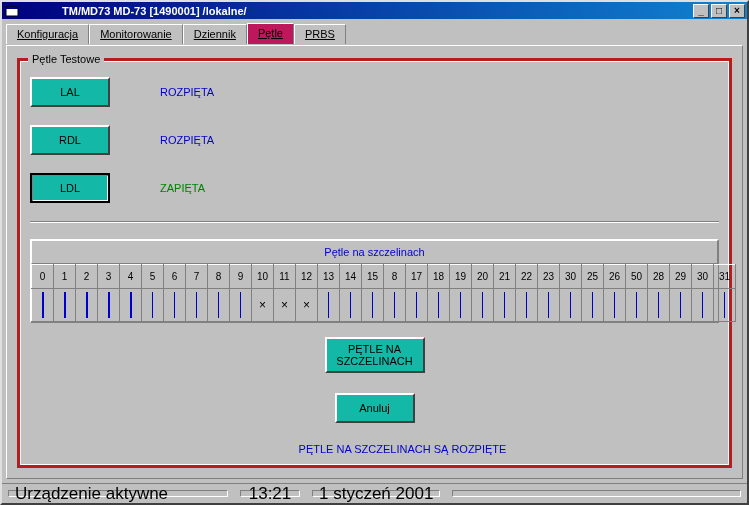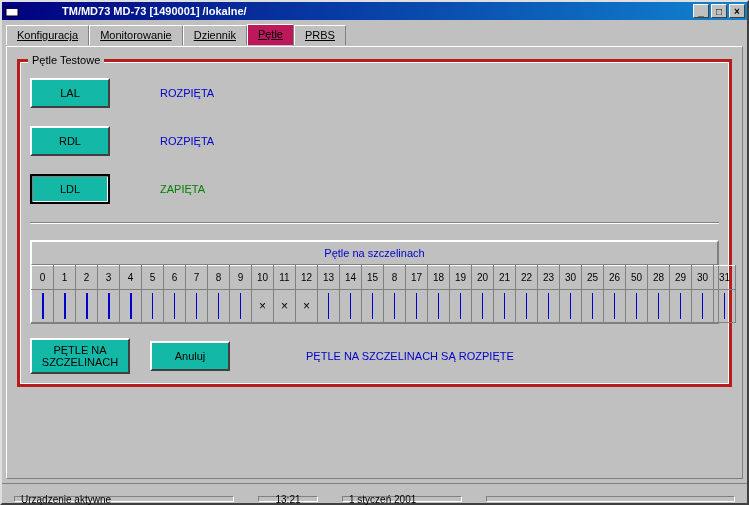--- a/index.html
+++ b/index.html
@@ -99,29 +99,29 @@
   .slots-title {
     text-align:center; color:#0000cc; padding:5px 0;
     border:1px solid; border-color:#fff #808080 #808080 #fff;
   }
   .slot-head, .slot-cell {
     border:1px solid; border-color:#fff #808080 #808080 #fff;
     text-align:center; height:24px; width:22px;
     font-size:10px;
   }
   .slot-cell { height:30px; font-size:12px; }
-  .btn-row { display:flex; align-items:center; margin-top:14px; gap:20px;}
+  .btn-row { display:flex; align-items:center; margin-top:14px; gap:20px;flex-direction:column;}
   .statusbar {
     height:20px; border-top:1px solid #808080;
     display:flex; align-items:stretch; background:#c0c0c0;
   }
   .statusbar .pane {
     border:1px solid; border-color:#808080 #fff #fff #808080;
-    padding:2px 6px; margin:12px; display:flex; align-items:center;
-    font-size:10px;
+    padding:2px 6px; margin:6px; display:flex; align-items:center;
+    font-size:17px;
   }
   .statusbar .spacer { flex:1; }
   table.slots { table-layout:fixed; width:100%; border-collapse:collapse;}
   .msg { color:#0000cc; margin-left:56px;}
 </style>
 </head>
 <body>
 
 <div class="window">
   <div class="titlebar">

